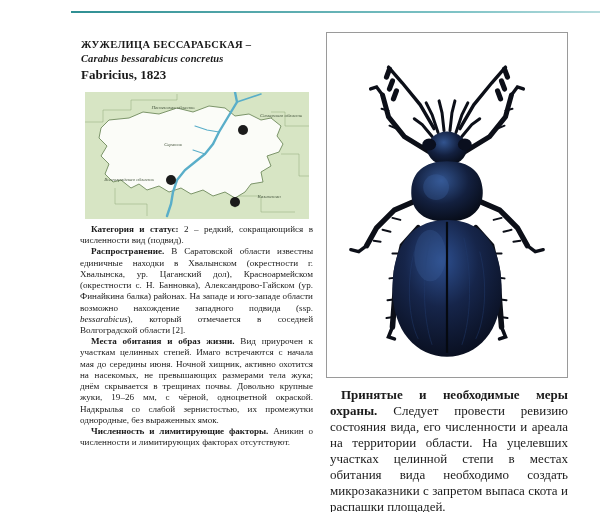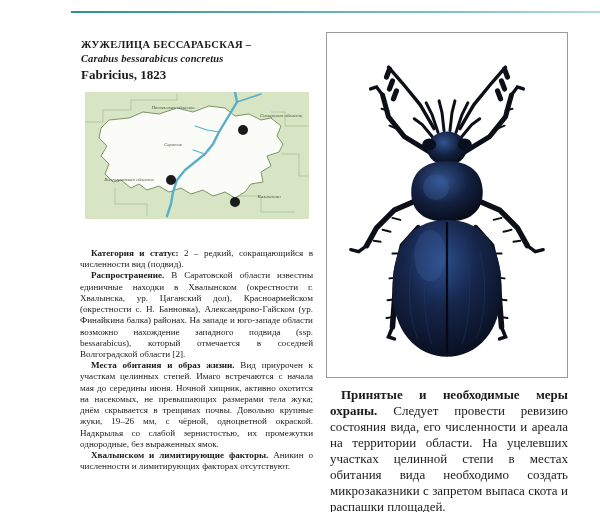--- a/index.html
+++ b/index.html
@@ -69,21 +69,21 @@
   .map-label {
     font-family: "Liberation Serif", serif;
     font-style: italic;
     fill: #4a5a42;
   }
 
   
   .col-left {
     position: absolute;
     left: 56px;
-    top: 248px;
+    top: 224px;
     width: 233px;
     font-size: 9.1px;
     line-height: 1.235;
     text-align: justify;
     text-justify: inter-word;
   }
   .col-left p {
     margin: 0;
     text-indent: 11px;
   }
@@ -95,21 +95,21 @@
     font-size: 13px;
     line-height: 1.235;
     text-align: justify;
     text-justify: inter-word;
   }
   .col-right p {
     margin: 0;
     text-indent: 11px;
   }
   .lead { font-weight: bold; }
-  .sci { }
+  .sci { font-style: italic; }
   .authors-line { text-indent: 24px; }
 
   
   .photo-frame {
     position: absolute;
     left: 302px;
     top: 32px;
     width: 242px;
     height: 346px;
     background: #ffffff;
@@ -260,21 +260,21 @@
       <ellipse cx="104" cy="224" rx="16" ry="26" fill="#3a5f9d" opacity="0.30"></ellipse>
       <ellipse cx="112" cy="160" rx="12" ry="14" fill="#47６e" opacity="0"></ellipse>
       <ellipse cx="110" cy="155" rx="13" ry="13" fill="#3f66a8" opacity="0.30"></ellipse>
     </svg>
   </div>
 
   <div class="col-left">
     <p><span class="lead">Категория и статус:</span><span> 2 – редкий, сокращающийся в численности вид (подвид).</span></p>
     <p><span class="lead">Распространение.</span><span> В Саратовской области известны единичные находки в Хвалынском (окрестности г. Хвалынска, ур. Цаганский дол), Красноармейском (окрестности с. Н. Банновка), Александрово-Гайском (ур. Финайкина балка) районах. На западе и юго-западе области возможно нахождение западного подвида (ssp. </span><span class="sci">bessarabicus</span><span>), который отмечается в соседней Волгоградской области [2].</span></p>
     <p><span class="lead">Места обитания и образ жизни.</span><span> Вид приурочен к участкам целинных степей. Имаго встречаются с начала мая до середины июня. Ночной хищник, активно охотится на насекомых, не превышающих размерами тела жука; днём скрывается в трещинах почвы. Довольно крупные жуки, 19–26 мм, с чёрной, одноцветной окраской. Надкрылья со слабой зернистостью, их промежутки однородные, без выраженных ямок.</span></p>
-    <p><span class="lead">Хвалынском и лимитирующие факторы.</span><span> Аникин о численности и лимитирующих факторах отсутствуют.</span></p>
+    <p><span class="lead">Численность и лимитирующие факторы.</span><span> Аникин о численности и лимитирующих факторах отсутствуют.</span></p>
   </div>
 
   <div class="col-right">
     <p><span class="lead">Принятые и необходимые меры охраны.</span><span> Следует провести ревизию состояния вида, его численности и ареала на территории области. На уцелевших участках целинной степи в местах обитания вида необходимо создать микрозаказники с запретом выпаса скота и распашки площадей.</span></p>
     <p class="authors-line"><span class="lead">Авторы-составители:</span><span> В.В. Аникин, Е.В. Саратов.</span></p>
   </div>
 
 </div>
 
 </body></html>

